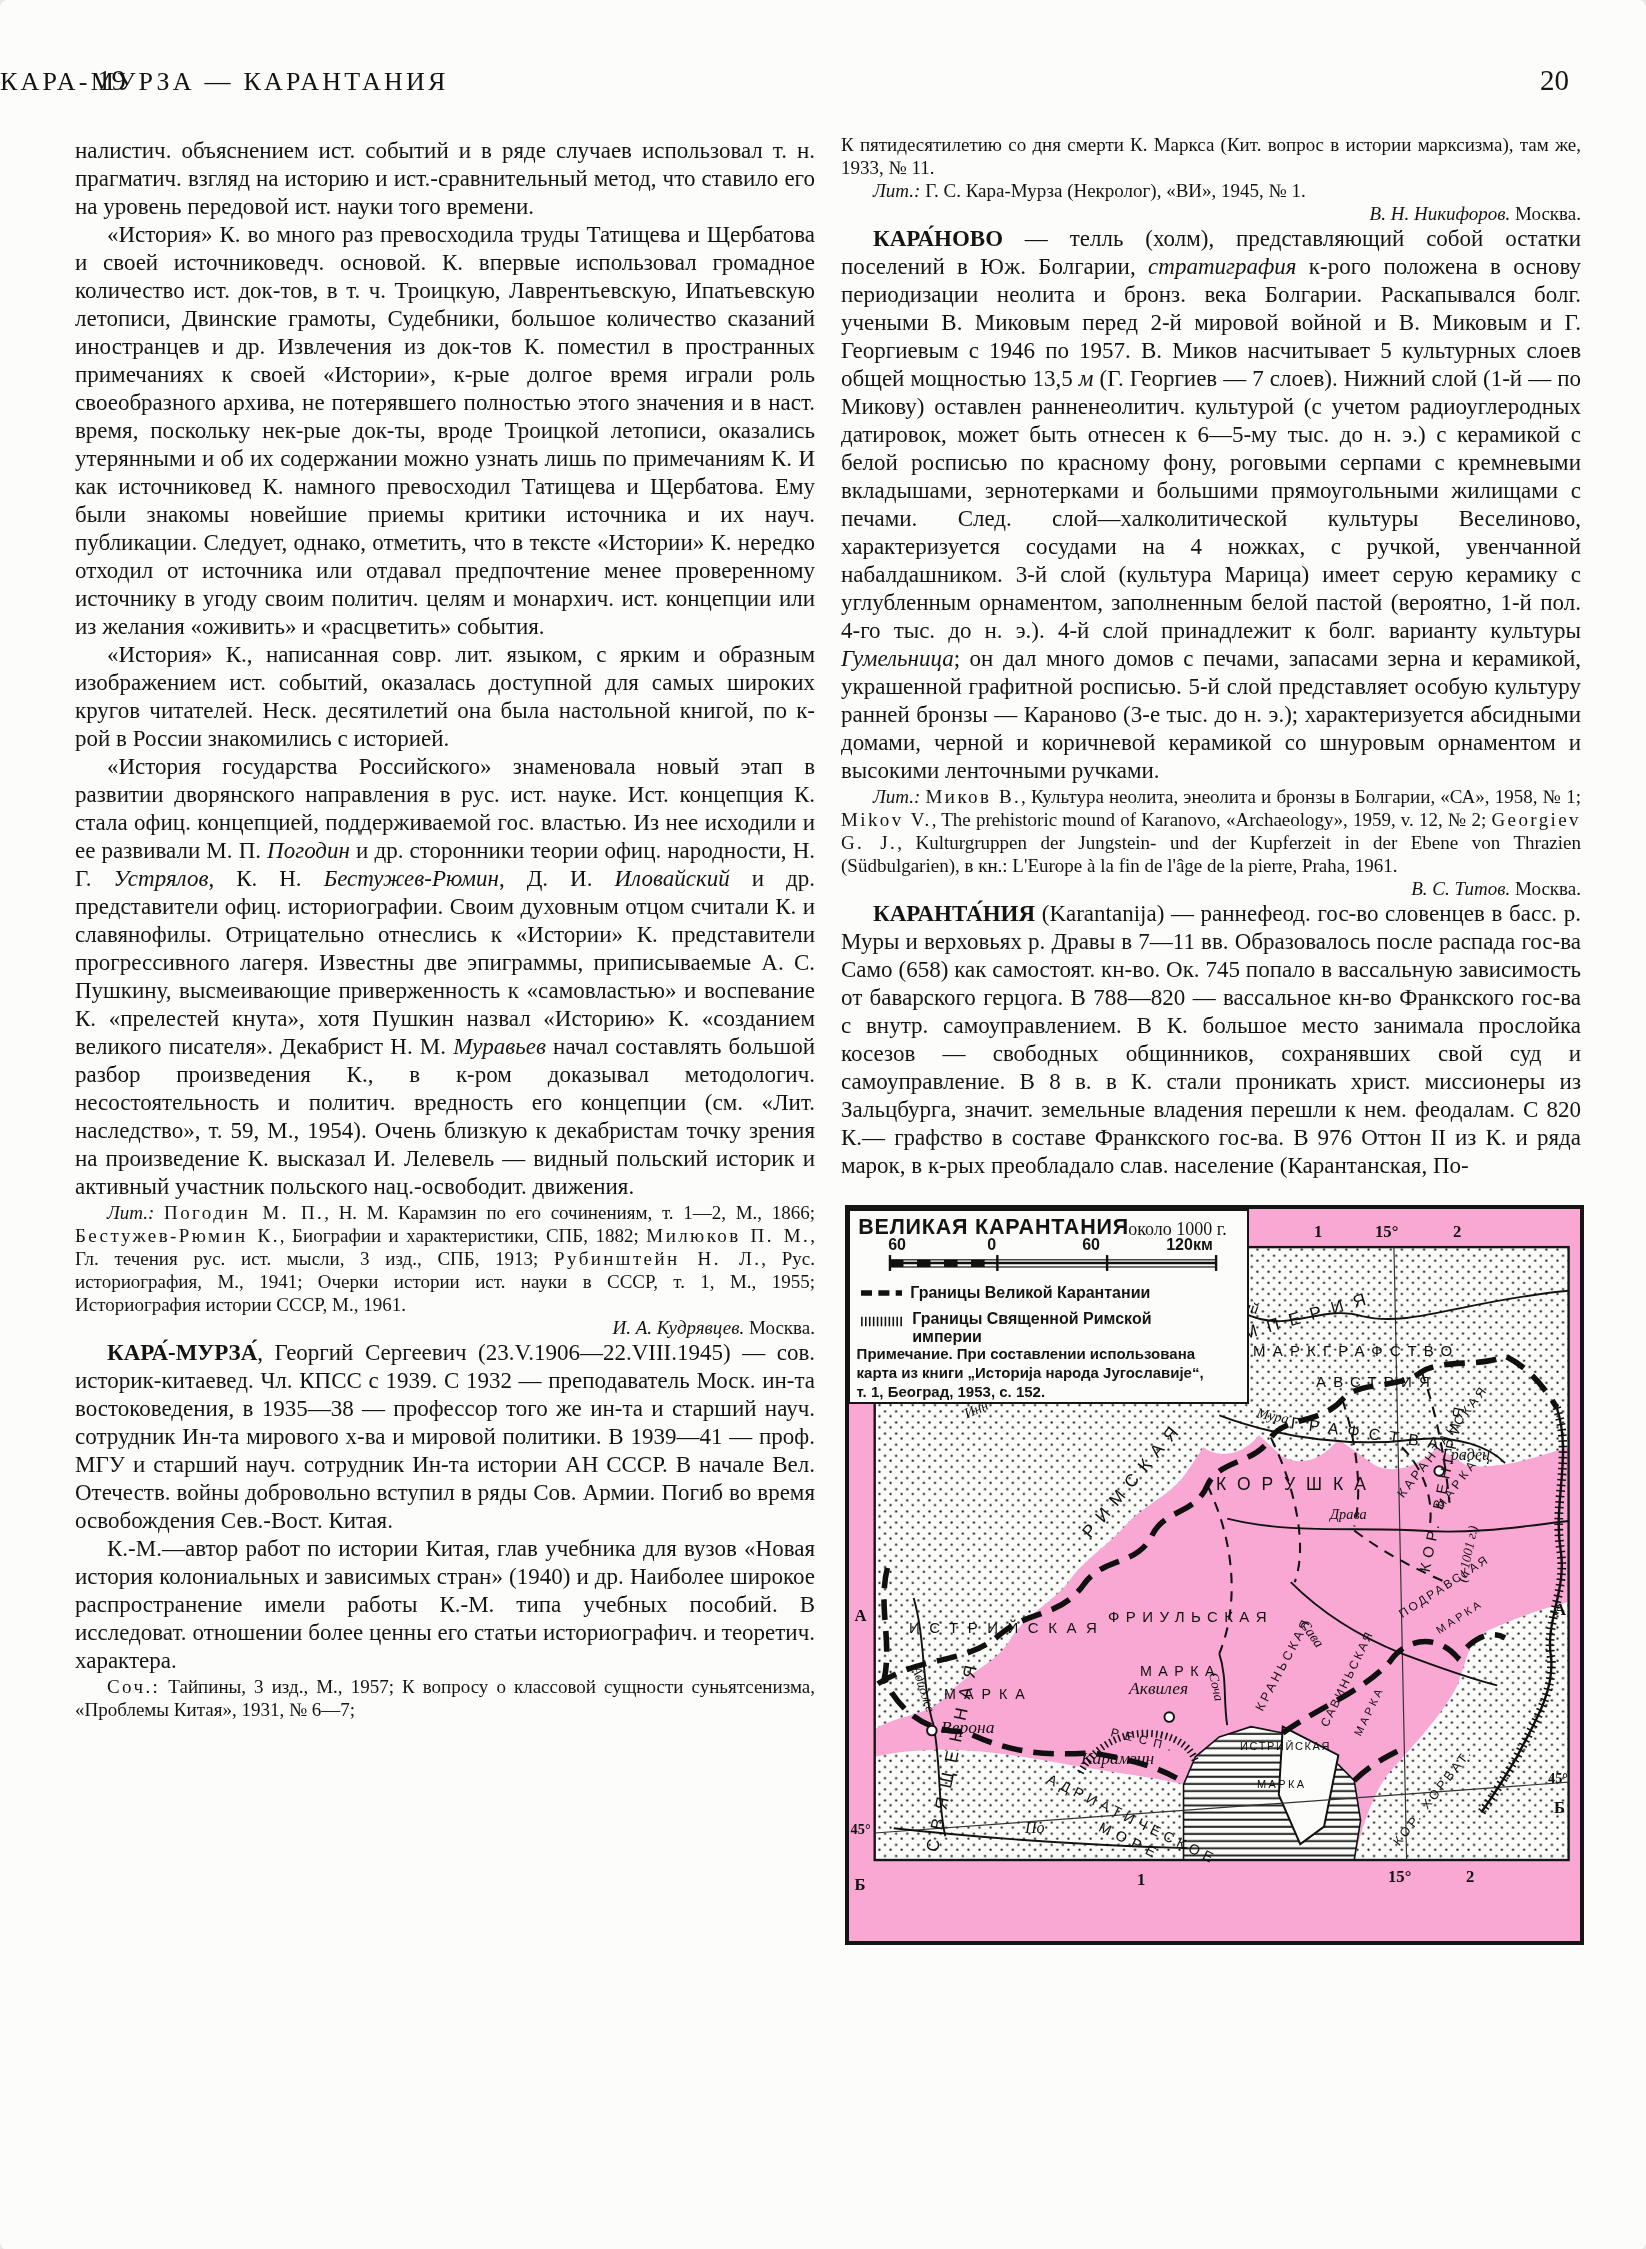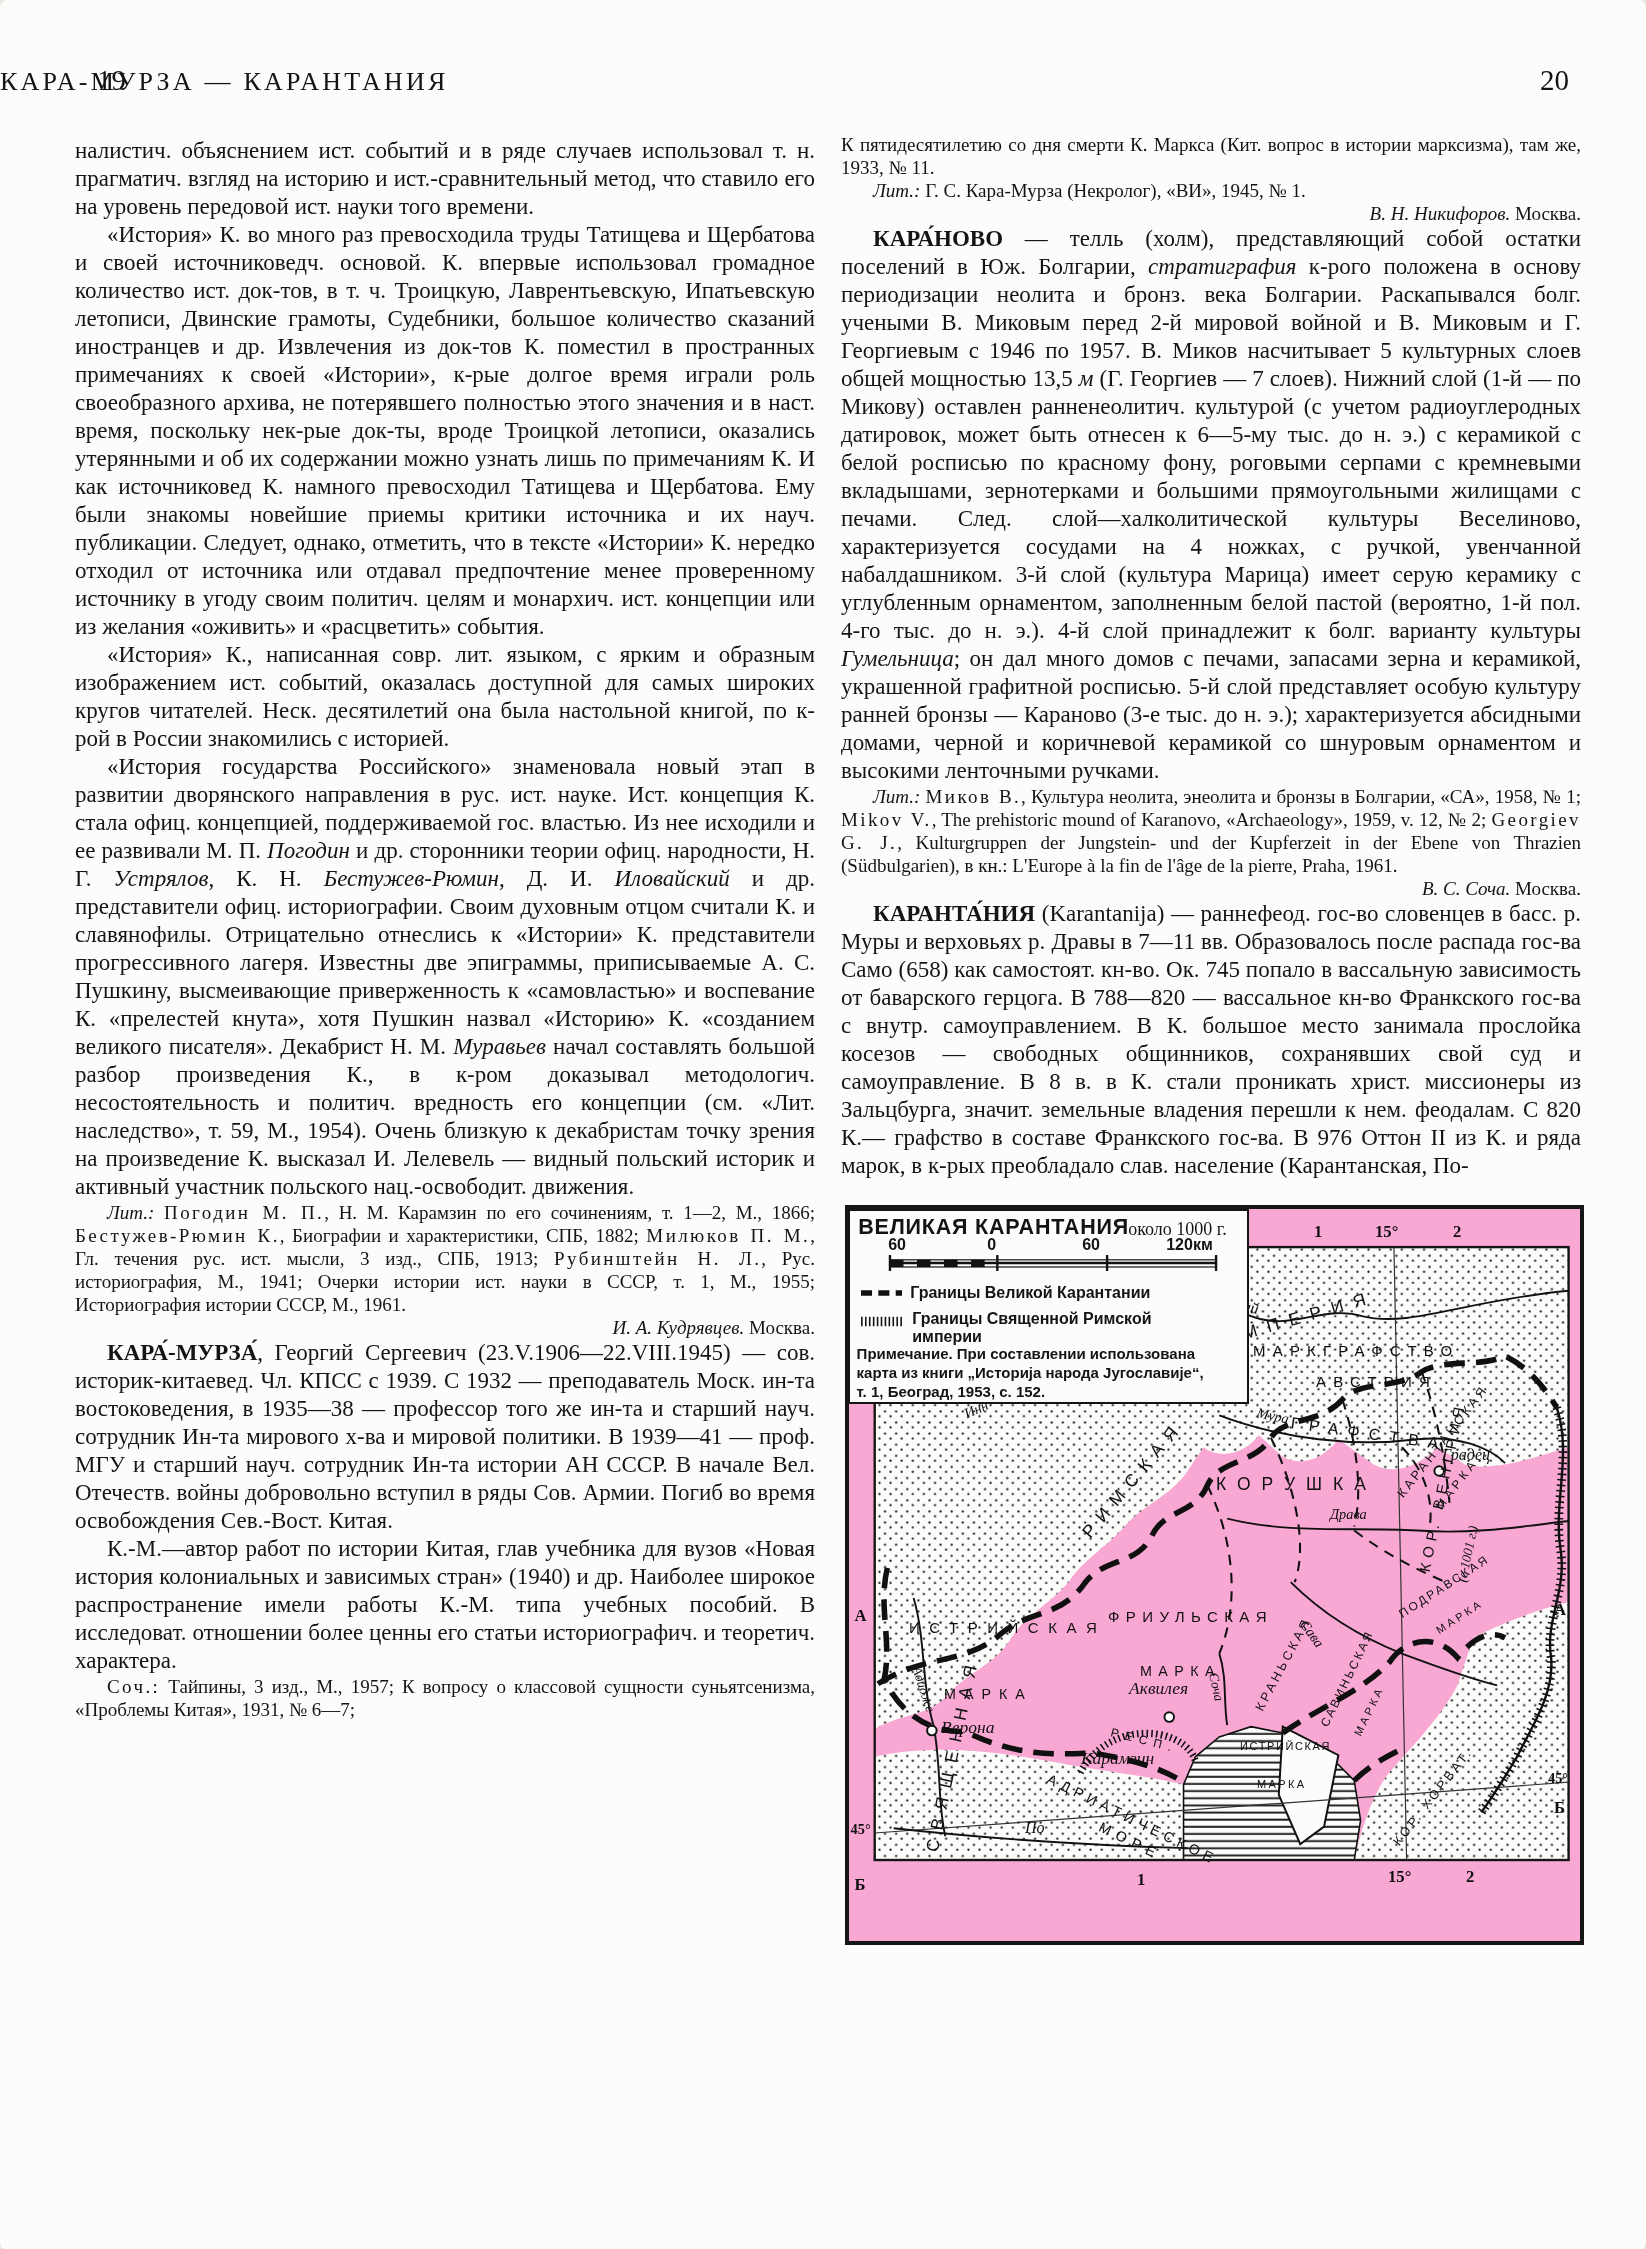--- a/index.html
+++ b/index.html
@@ -59,21 +59,21 @@
       <p class="small indent"><span class="seg-sp">Соч.:</span><span> Тайпины, 3 изд., М., 1957; К вопросу о классовой сущности суньятсенизма, «Проблемы Китая», 1931, № 6—7;</span></p>
     </div>
 
   <div class="col" style="left:841px;top:133px;">
     <div>
         <p class="small"><span>К пятидесятилетию со дня смерти К. Маркса (Кит. вопрос в истории марксизма), там же, 1933, № 11.</span></p>
         <p class="small indent"><span class="seg-i">Лит.:</span><span> Г. С. Кара-Мурза (Некролог), «ВИ», 1945, № 1.</span></p>
         <p class="small sig"><span class="seg-i">В. Н. Никифоров.</span><span> Москва.</span></p>
         <p class="body indent"><span class="seg-b">КАРА́НОВО</span><span> — телль (холм), представляющий собой остатки поселений в Юж. Болгарии, </span><span class="seg-i">стратиграфия</span><span> к-рого положена в основу периодизации неолита и бронз. века Болгарии. Раскапывался болг. учеными В. Миковым перед 2-й мировой войной и В. Миковым и Г. Георгиевым с 1946 по 1957. В. Миков насчитывает 5 культурных слоев общей мощностью 13,5 </span><span class="seg-i">м</span><span> (Г. Георгиев — 7 слоев). Нижний слой (1-й — по Микову) оставлен ранненеолитич. культурой (с учетом радиоуглеродных датировок, может быть отнесен к 6—5-му тыс. до н. э.) с керамикой с белой росписью по красному фону, роговыми серпами с кремневыми вкладышами, зернотерками и большими прямоугольными жилищами с печами. След. слой—халколитической культуры Веселиново, характеризуется сосудами на 4 ножках, с ручкой, увенчанной набалдашником. 3-й слой (культура Марица) имеет серую керамику с углубленным орнаментом, заполненным белой пастой (вероятно, 1-й пол. 4-го тыс. до н. э.). 4-й слой принадлежит к болг. варианту культуры </span><span class="seg-i">Гумельница</span><span>; он дал много домов с печами, запасами зерна и керамикой, украшенной графитной росписью. 5-й слой представляет особую культуру ранней бронзы — Караново (3-е тыс. до н. э.); характеризуется абсидными домами, черной и коричневой керамикой со шнуровым орнаментом и высокими ленточными ручками.</span></p>
         <p class="small indent"><span class="seg-i">Лит.:</span><span> </span><span class="seg-sp">Миков В.</span><span>, Культура неолита, энеолита и бронзы в Болгарии, «СА», 1958, № 1; </span><span class="seg-sp">Mikov V.</span><span>, The prehistoric mound of Karanovo, «Archaeology», 1959, v. 12, № 2; </span><span class="seg-sp">Georgiev G. J.</span><span>, Kulturgruppen der Jungstein- und der Kupferzeit in der Ebene von Thrazien (Südbulgarien), в кн.: L'Europe à la fin de l'âge de la pierre, Praha, 1961.</span></p>
-        <p class="small sig"><span class="seg-i">В. С. Соча.</span><span> Москва.</span></p>
+        <p class="small sig"><span class="seg-i">В. С. Титов.</span><span> Москва.</span></p>
         <p class="body indent"><span class="seg-b">КАРАНТА́НИЯ</span><span> (Karantanija) — раннефеод. гос-во словенцев в басс. р. Муры и верховьях р. Дравы в 7—11 вв. Образовалось после распада гос-ва Само (658) как самостоят. кн-во. Ок. 745 попало в вассальную зависимость от баварского герцога. В 788—820 — вассальное кн-во Франкского гос-ва с внутр. самоуправлением. В К. большое место занимала прослойка косезов — свободных общинников, сохранявших свой суд и самоуправление. В 8 в. в К. стали проникать христ. миссионеры из Зальцбурга, значит. земельные владения перешли к нем. феодалам. С 820 К.— графство в составе Франкского гос-ва. В 976 Оттон II из К. и ряда марок, в к-рых преобладало слав. население (Карантанская, По-</span></p>
       </div>
 
     <div class="map">
       <svg class="geo" width="731" height="732" viewBox="0 0 920 922">
         <defs>
           <pattern id="dots" width="14" height="14" patternUnits="userSpaceOnUse">
             <rect width="14" height="14" fill="#fcfcfa"></rect>
             <circle cx="3" cy="3" r="1.4" fill="#222"></circle>
             <circle cx="10" cy="9" r="1.4" fill="#222"></circle>

